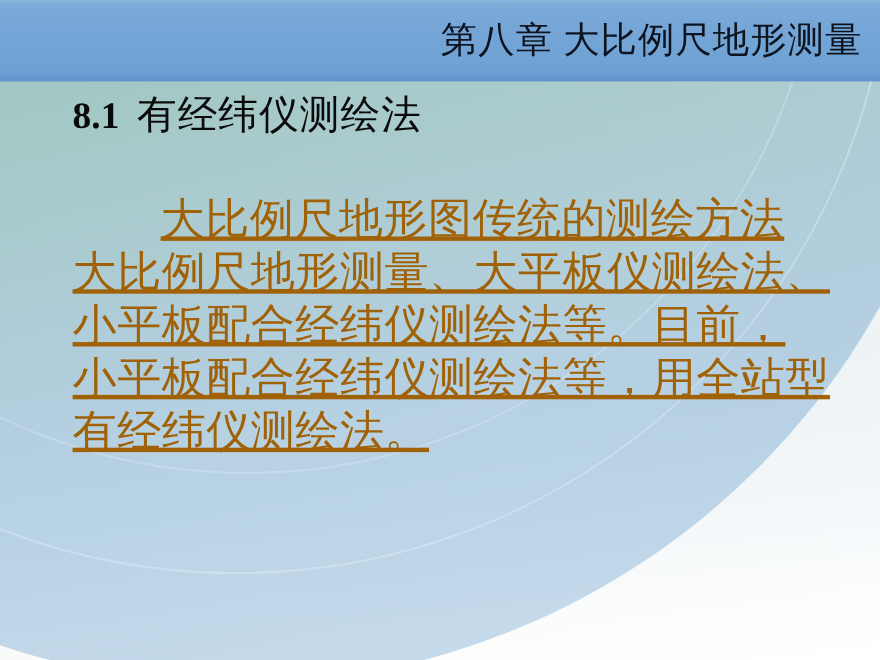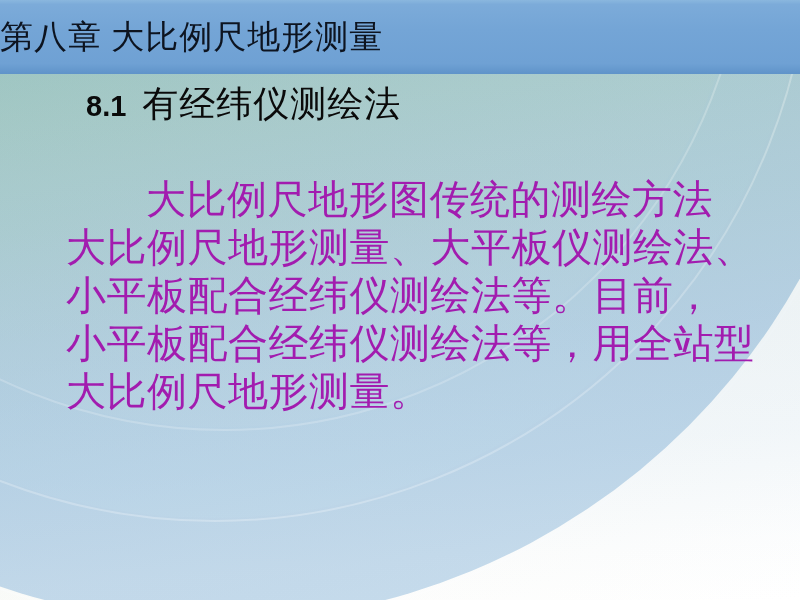--- a/index.html
+++ b/index.html
@@ -145,67 +145,67 @@
     overflow: hidden;
   }
 
   #title-text {
     position: absolute;
     left: 0;
     top: 0;
     width: 800px;
     height: 74px;
     line-height: 74px;
-    text-align: left;
+    text-align: right;
     padding-right: 16px;
     box-sizing: border-box;
     font-size: 33px;
     font-weight: 400;
     color: #0d1420;
     letter-spacing: 1px;
     white-space: nowrap;
   }
 
   
   #heading {
     position: absolute;
     left: 66px;
     top: 80px;
     white-space: nowrap;
     color: #0a0a0a;
   }
   #heading .num {
-    font-family: Liberation Sans, sans-serif;
-    font-size: 29px;
+    font-family: Liberation Serif, serif;
+    font-size: 34px;
     font-weight: bold;
     letter-spacing: 0px;
-    margin-left: 20px;
   }
   #heading .ch {
     font-family: "Liberation Serif", "DejaVu Serif", serif;
     font-size: 36px;
     font-weight: 400;
     letter-spacing: 1px;
     margin-left: 16px;
   }
 
   
   #body-block {
     position: absolute;
     left: 66px;
     top: 176px;
     width: 700px;
   }
   .body-line {
     font-size: 40px;
     line-height: 48px;
-    color: #a21caf;
+    color: #a16207;
     white-space: nowrap;
     letter-spacing: 0.5px;
     font-weight: 400;
+    text-decoration: underline;
   }
   .body-line.indent {
     text-indent: 80px;
   }
 </style>
 </head>
 <body>
 
 <div id="slide">
 
@@ -224,16 +224,16 @@
 
   <div id="heading">
     <span class="num">8.1</span><span class="ch">有经纬仪测绘法</span>
   </div>
 
   <div id="body-block">
     <div class="body-line indent">大比例尺地形图传统的测绘方法</div>
     <div class="body-line">大比例尺地形测量、大平板仪测绘法、</div>
     <div class="body-line">小平板配合经纬仪测绘法等。目前，</div>
     <div class="body-line">小平板配合经纬仪测绘法等，用全站型</div>
-    <div class="body-line">大比例尺地形测量。</div>
+    <div class="body-line">有经纬仪测绘法。</div>
   </div>
 
 </div>
 
 </body></html>

